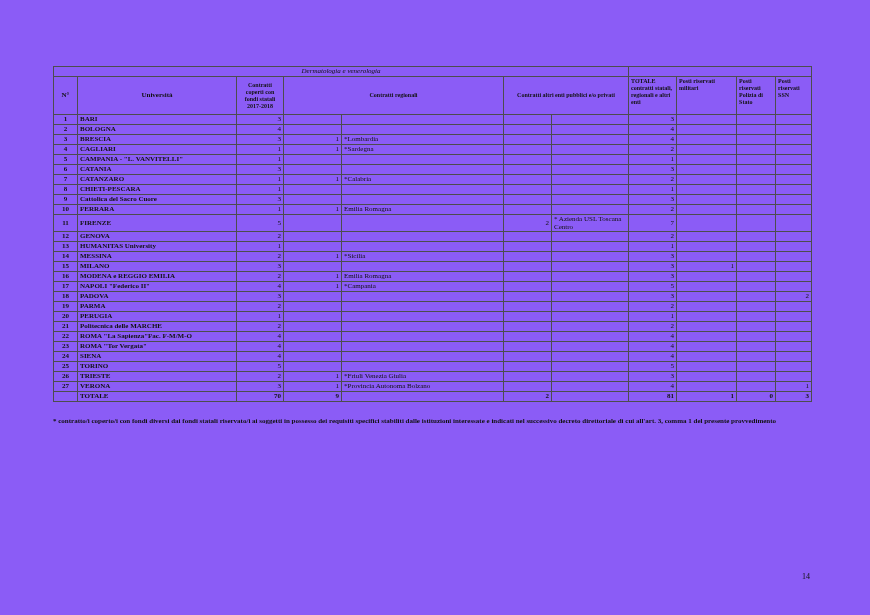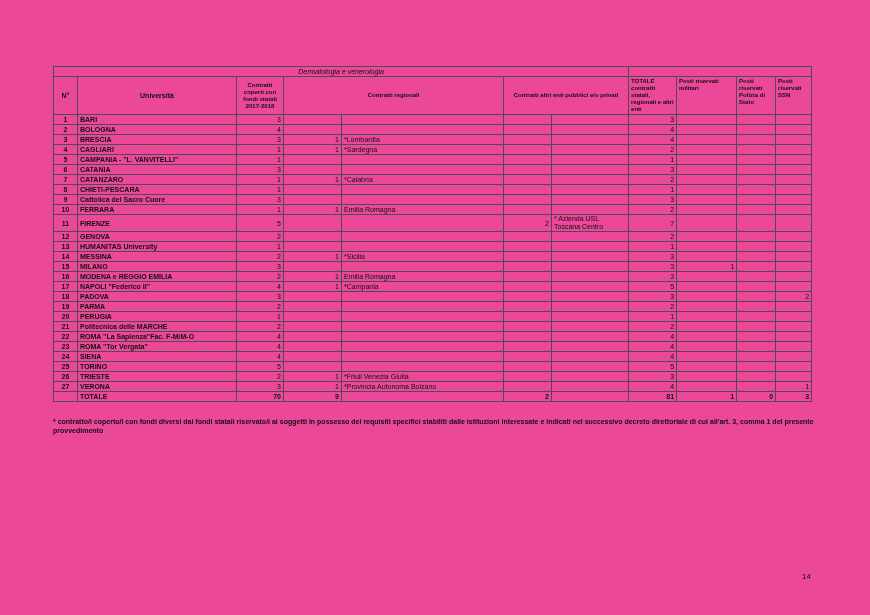--- a/index.html
+++ b/index.html
@@ -1,20 +1,20 @@
 <!DOCTYPE html>
 <html><head>
 <meta charset="utf-8">
 <style>
   * { box-sizing: border-box; margin: 0; padding: 0; }
   html, body { background: #ffffff; }
   .page {
     width: 870px; height: 615px; position: relative;
-    background: #ec4899; overflow: hidden;
-    font-family: Liberation Sans, sans-serif; color: #111;
+    background: #8b5cf6; overflow: hidden;
+    font-family: Liberation Serif, serif; color: #111;
   }
   table.main-table {
     position: absolute; left: 53px; top: 66px; width: 758px;
     border-collapse: collapse; table-layout: fixed;
   }
   .main-table td, .main-table th {
     border: 1px solid #4d4d4d;
     font-size: 7px; line-height: 9px; height: 9px;
     padding: 0 2px; overflow: hidden; white-space: nowrap;
     font-weight: normal; color: #111; vertical-align: middle;

